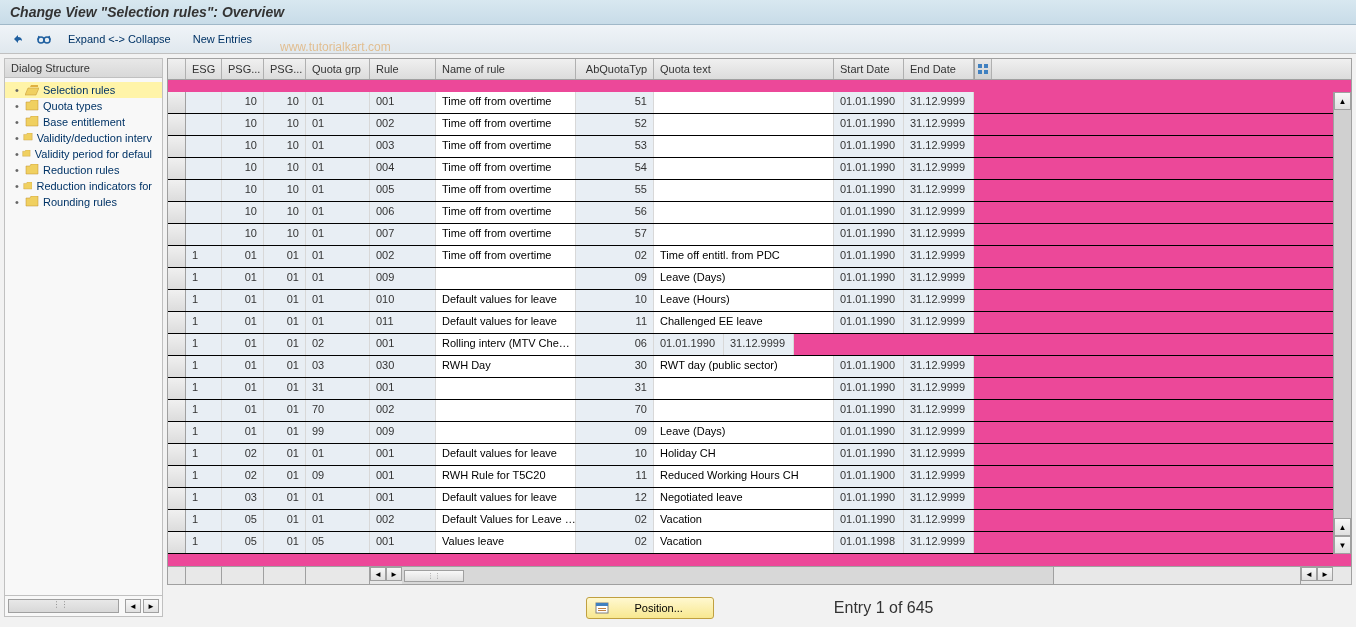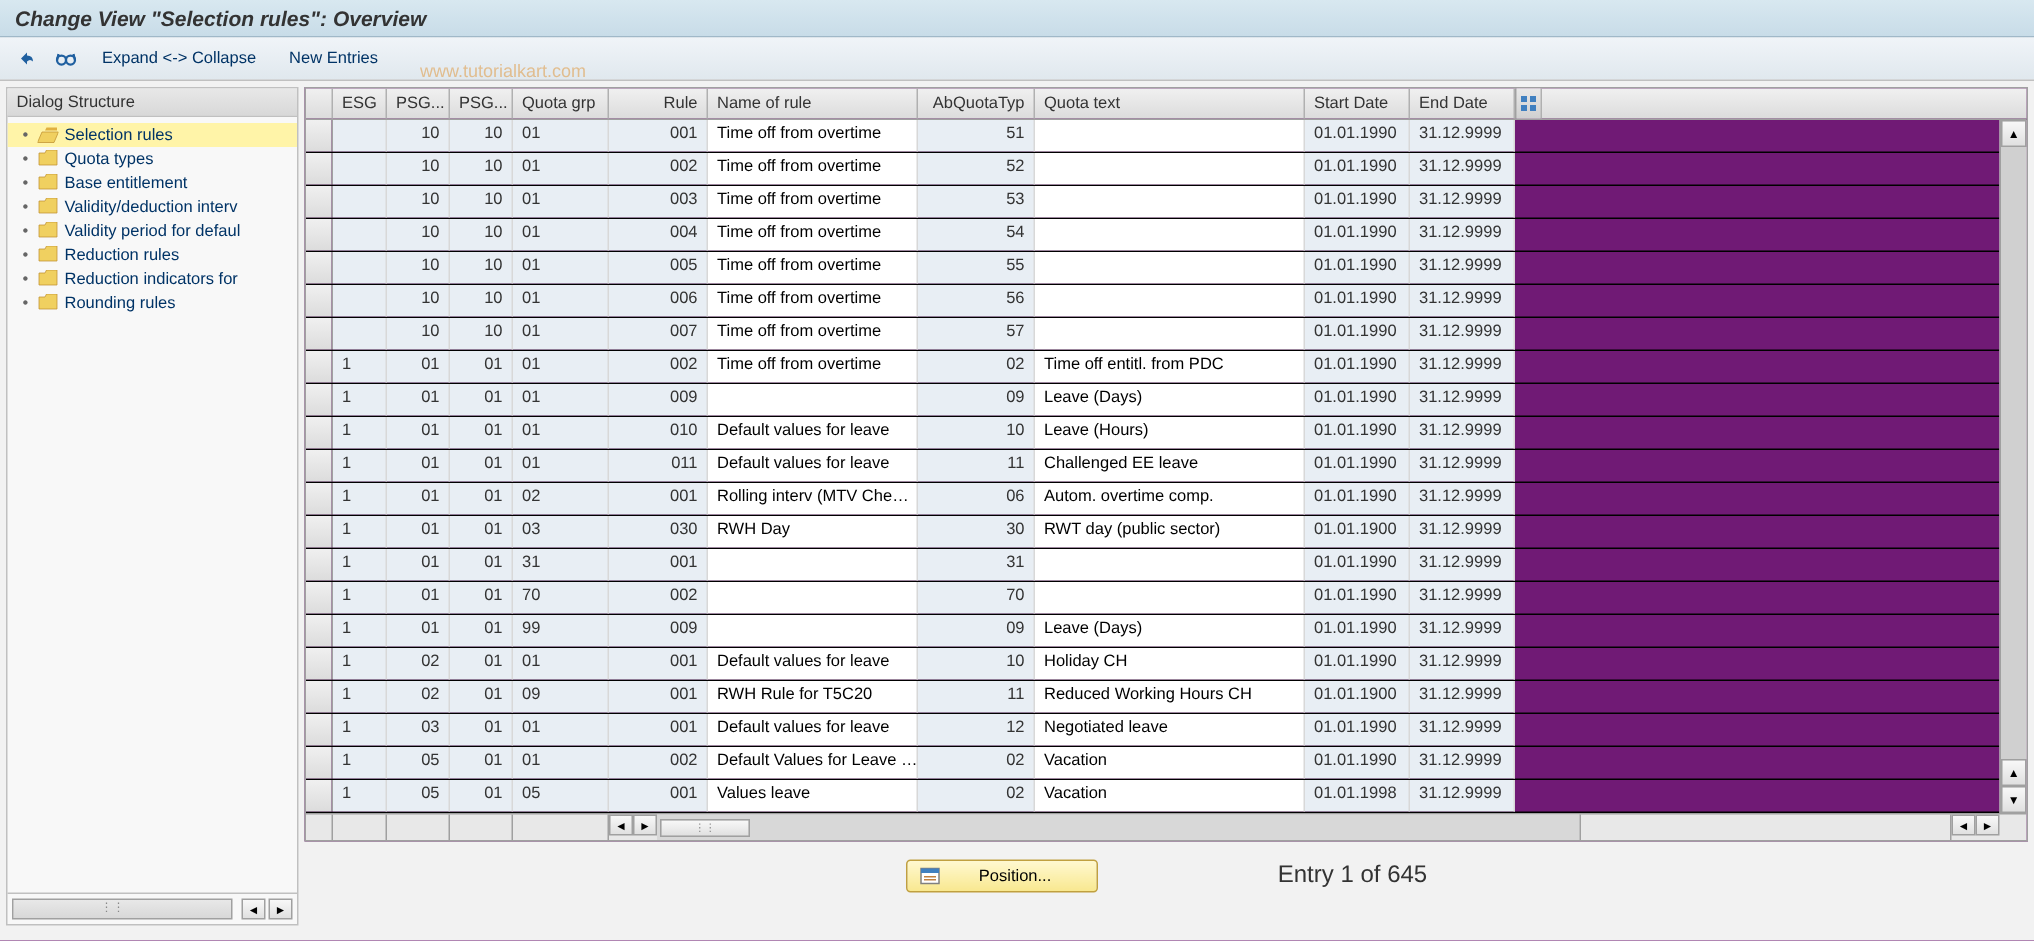--- a/index.html
+++ b/index.html
@@ -47,21 +47,21 @@
   font-size: 12px;
   opacity: 0.6;
   pointer-events: none;
   z-index: 100;
 }
 .content-area {
   display: flex;
   height: calc(100% - 60px);
 }
 .sidebar {
-  width: 195px;
+  width: 159px;
   background: #f8f8f8;
   border: 1px solid #c0c0c0;
   margin: 4px;
   display: flex;
   flex-direction: column;
 }
 .sidebar-header {
   background: linear-gradient(to bottom, #e8e8e8, #d8d8d8);
   padding: 3px 6px;
   font-size: 11px;
@@ -130,43 +130,44 @@
   color:#888;
 }
 .main {
   flex: 1;
   padding: 4px 4px 4px 0;
   display:flex;
   flex-direction:column;
 }
 .table-wrap {
   border: 1px solid #a0a0a0;
-  background: #701a75;
+  background: #ec4899;
   display:flex;
   flex-direction:column;
+  gap:12px;
 }
 .table-header {
   display: flex;
   background: linear-gradient(to bottom, #f0f0f0, #dcdcdc);
   border-bottom: 1px solid #a0a0a0;
 }
 .th {
   padding: 4px 6px;
   border-right: 1px solid #b0b0b0;
   font-size: 11px;
   color: #333;
   white-space: nowrap;
   overflow: hidden;
 }
 .col-sel{width:18px;padding:0;}
 .col-esg{width:36px;}
 .col-psg1{width:42px;text-align:right;padding-right:6px;}
 .col-psg2{width:42px;text-align:right;padding-right:4px;}
 .col-qgrp{width:64px;}
-.col-rule{width:66px;text-align:right;padding-right:6px;}
+.col-rule{width:66px;text-align:left;padding-right:6px;}
 .col-name{width:140px;}
 .col-abq{width:78px;text-align:right;padding-right:6px;}
 .col-qtext{width:180px;}
 .col-start{width:70px;}
 .col-end{width:70px;}
 .col-scroll{width:18px;padding:0;background:linear-gradient(to bottom,#e8e8e8,#d0d0d0);border-left:1px solid #a0a0a0;}
 .config-btn{
   width:100%;height:100%;
   display:flex;align-items:center;justify-content:center;
   cursor:pointer;
@@ -536,21 +537,20 @@
             </div>
             <div class="row">
     <div class="cell sel col-sel"></div>
     <div class="cell ro col-esg">1</div>
     <div class="cell ro col-psg1">01</div>
     <div class="cell ro col-psg2">01</div>
     <div class="cell ro col-qgrp">02</div>
     <div class="cell ro col-rule">001</div>
     <div class="cell col-name">Rolling interv (MTV Che…</div>
     <div class="cell ro col-abq">06</div>
-    <div class="cell col-qtext">Autom. overtime comp.</div>
     <div class="cell ro col-start">01.01.1990</div>
     <div class="cell ro col-end">31.12.9999</div>
             </div>
             <div class="row">
     <div class="cell sel col-sel"></div>
     <div class="cell ro col-esg">1</div>
     <div class="cell ro col-psg1">01</div>
     <div class="cell ro col-psg2">01</div>
     <div class="cell ro col-qgrp">03</div>
     <div class="cell ro col-rule">030</div>

